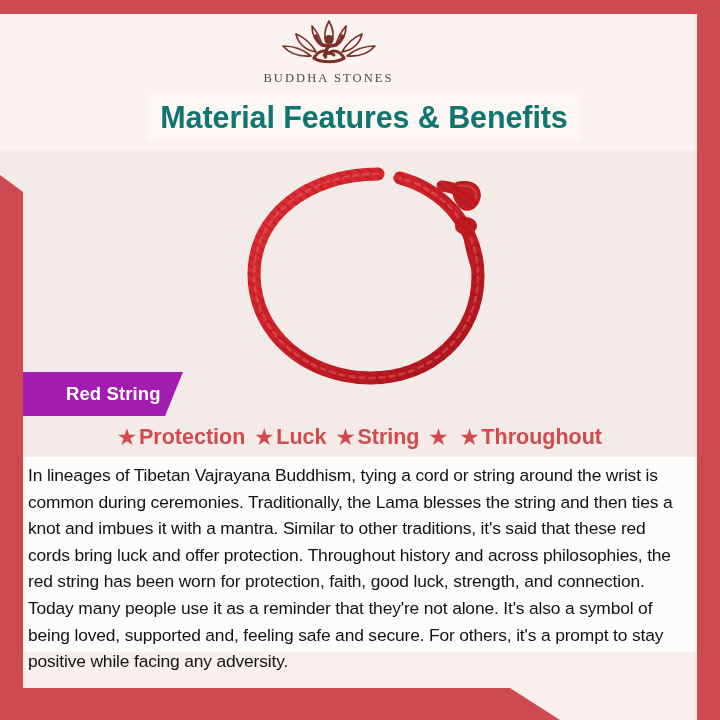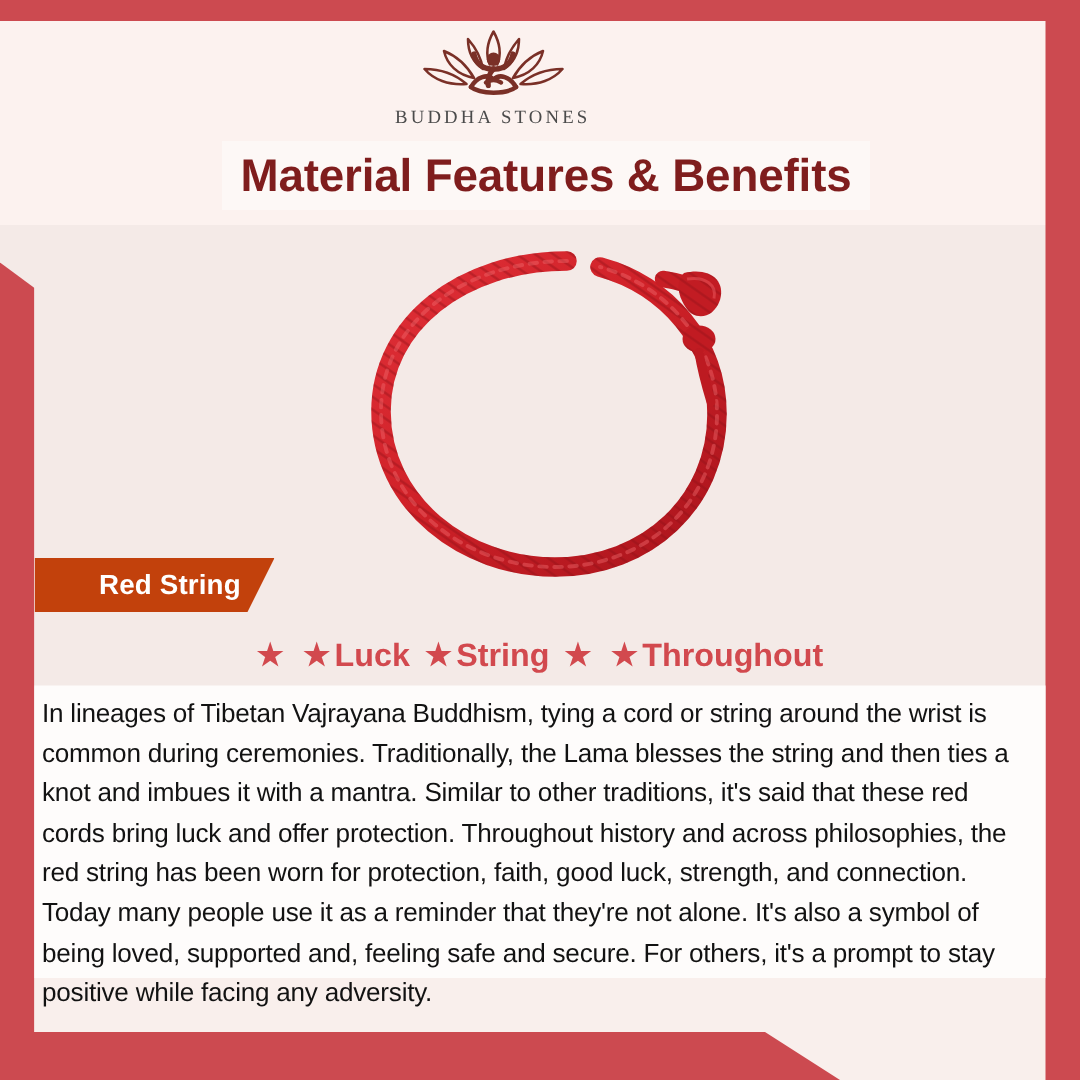--- a/index.html
+++ b/index.html
@@ -91,38 +91,38 @@
     left: 148px; top: 94px;
     width: 432px; height: 46px;
     background: #fdf8f6;
     display: flex;
     align-items: center;
     justify-content: center;
   }
   .title-text {
     font-size: 30.5px;
     font-weight: bold;
-    color: #7f1d1d;
+    color: #0f766e;
     letter-spacing: -0.1px;
     white-space: nowrap;
   }
 
   
   .product {
     position: absolute;
     left: 228px; top: 152px;
     width: 272px; height: 244px;
   }
 
   
   .tag-banner {
     position: absolute;
     left: 23px; top: 372px;
-    width: 160px; height: 36px;
-    background: #c2410c;
+    width: 160px; height: 44px;
+    background: #a21caf;
     clip-path: polygon(0 0, 100% 0, calc(100% - 18px) 100%, 0 100%);
     display: flex;
     align-items: center;
   }
   .tag-label {
     margin-left: 43px;
     color: #ffffff;
     font-size: 18.5px;
     font-weight: bold;
     letter-spacing: 0.1px;
@@ -258,20 +258,21 @@
     <path d="M238 83 C240 96 243 106 246 116" fill="none" stroke="#bd1a21" stroke-width="6" stroke-linecap="round"></path>
   </svg>
 
   <div class="tag-banner">
     <span class="tag-label">Red String</span>
   </div>
 
   <div class="features">
     <span class="feature">
       <span class="star">★</span>
+      <span>Protection</span>
     </span>
     <span class="feature">
       <span class="star">★</span>
       <span>Luck</span>
     </span>
     <span class="feature">
       <span class="star">★</span>
       <span>String</span>
     </span>
     <span class="feature">

